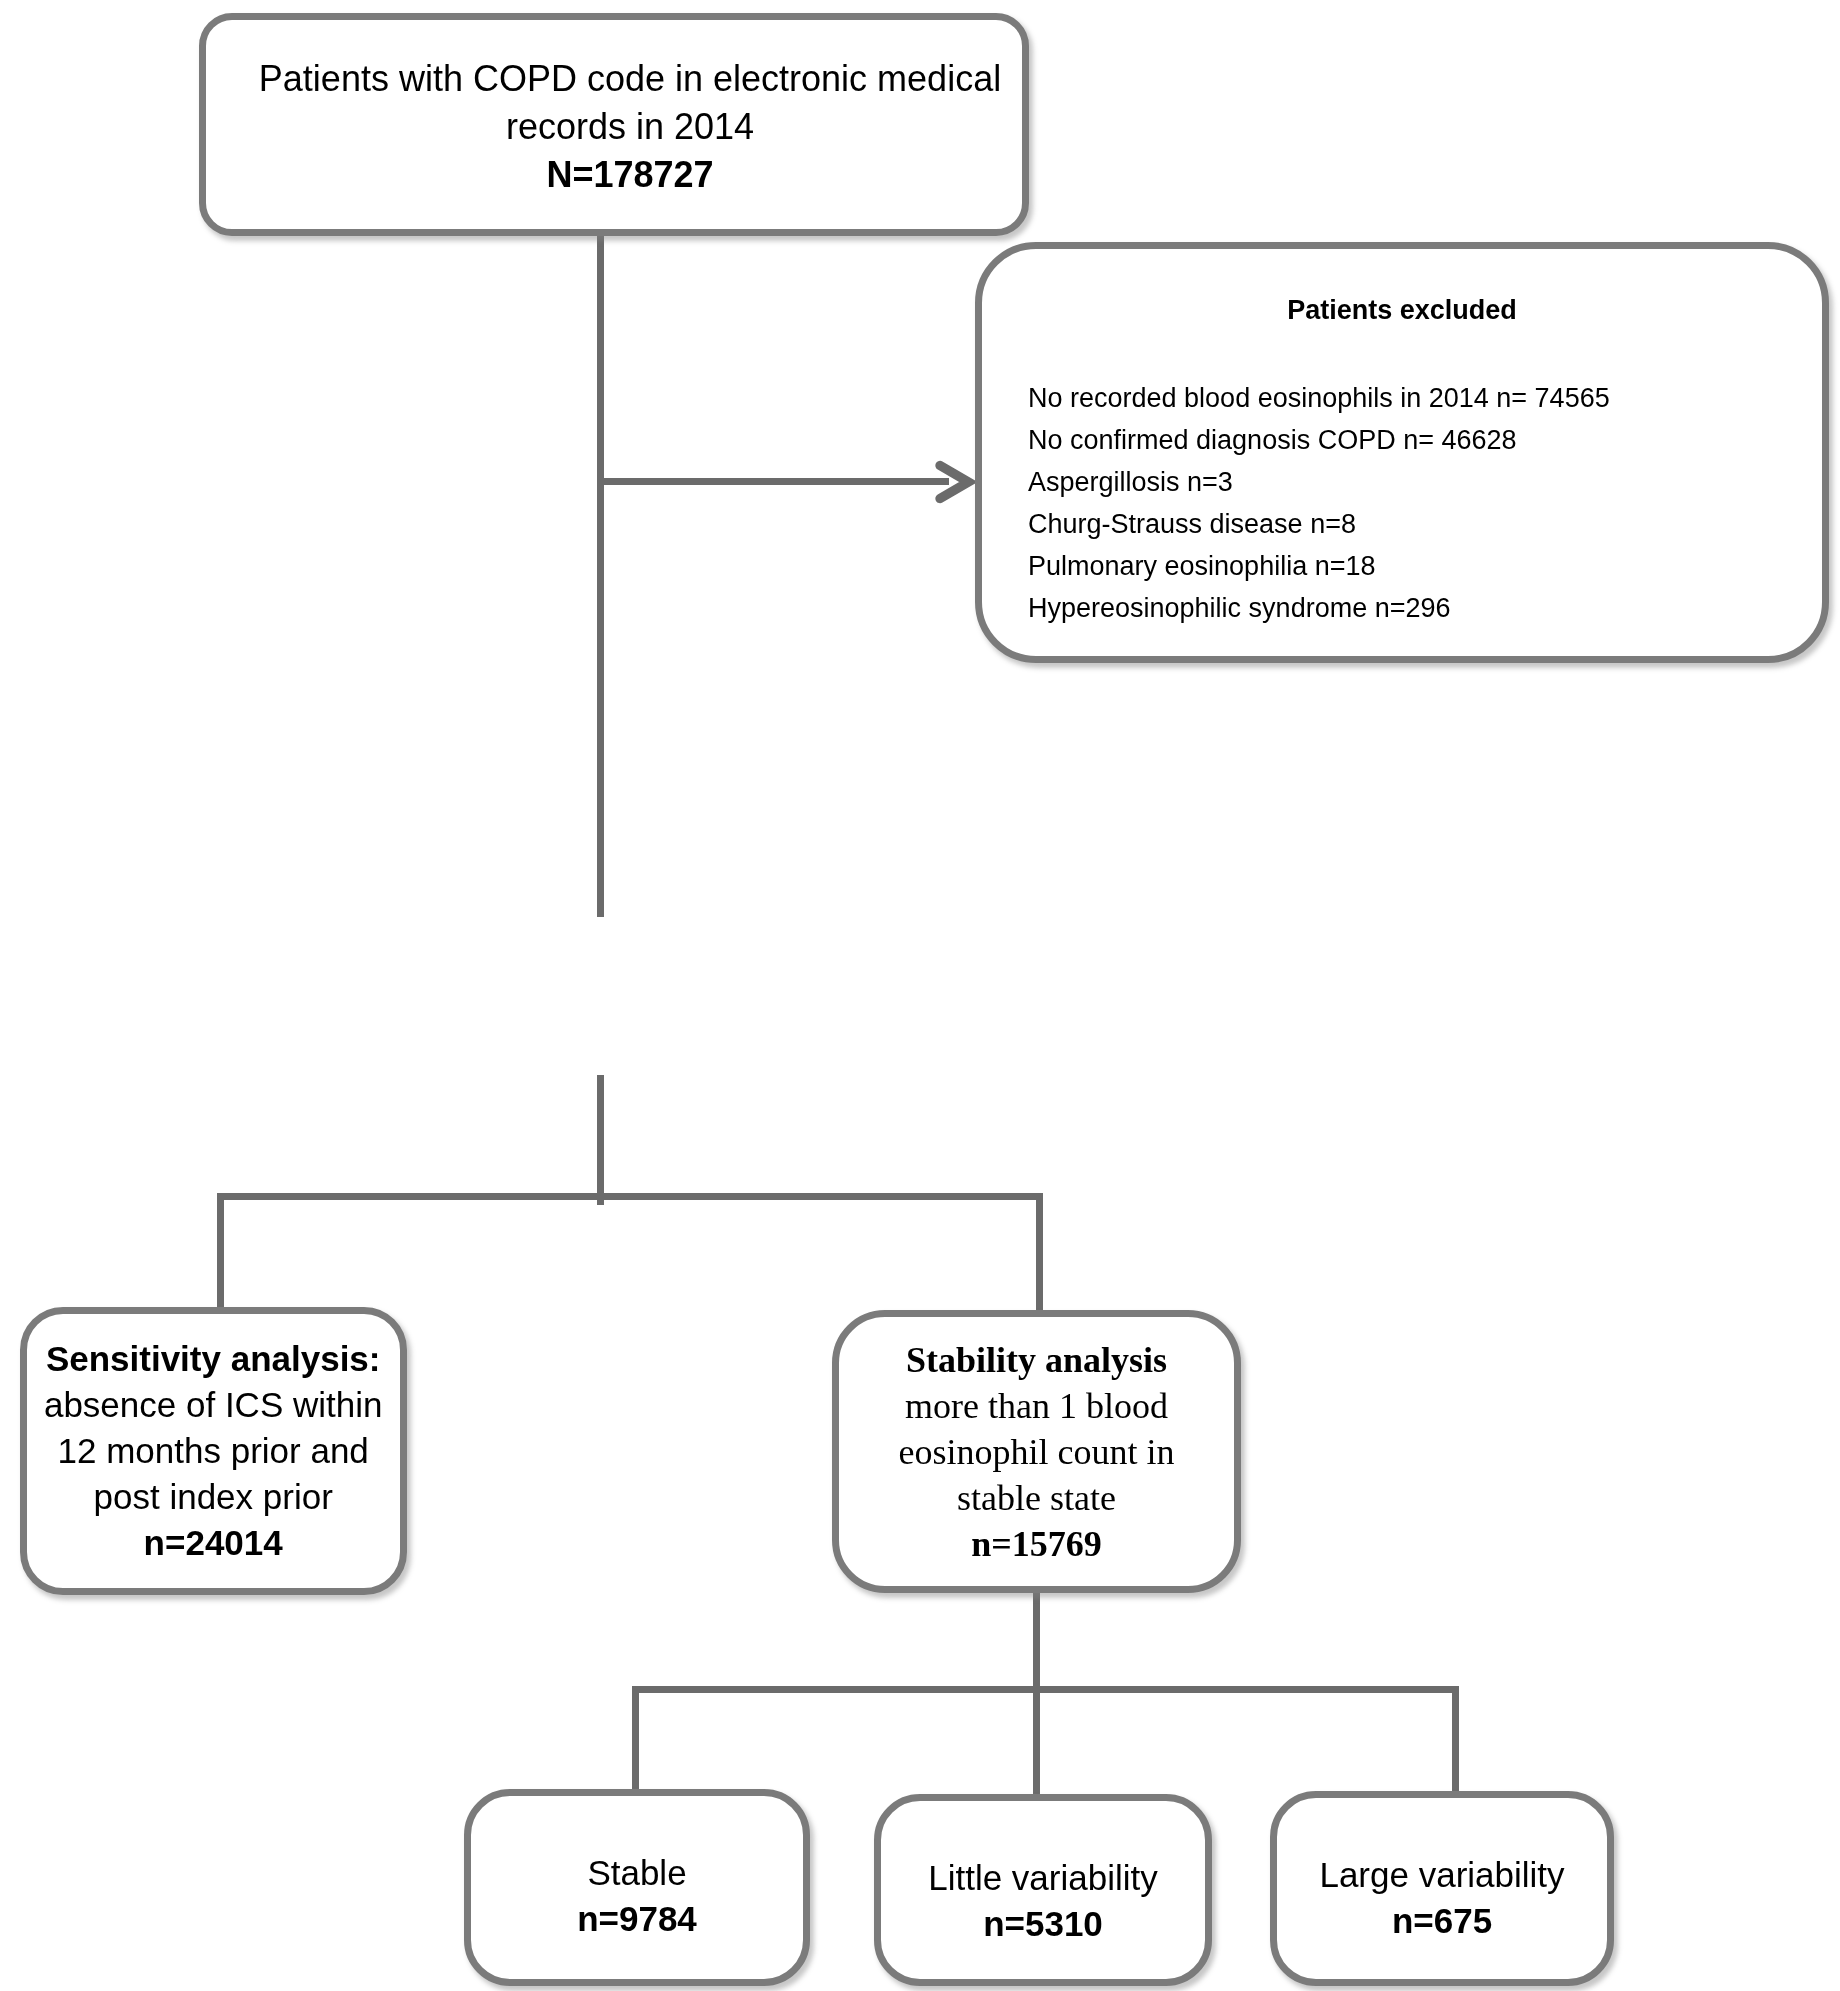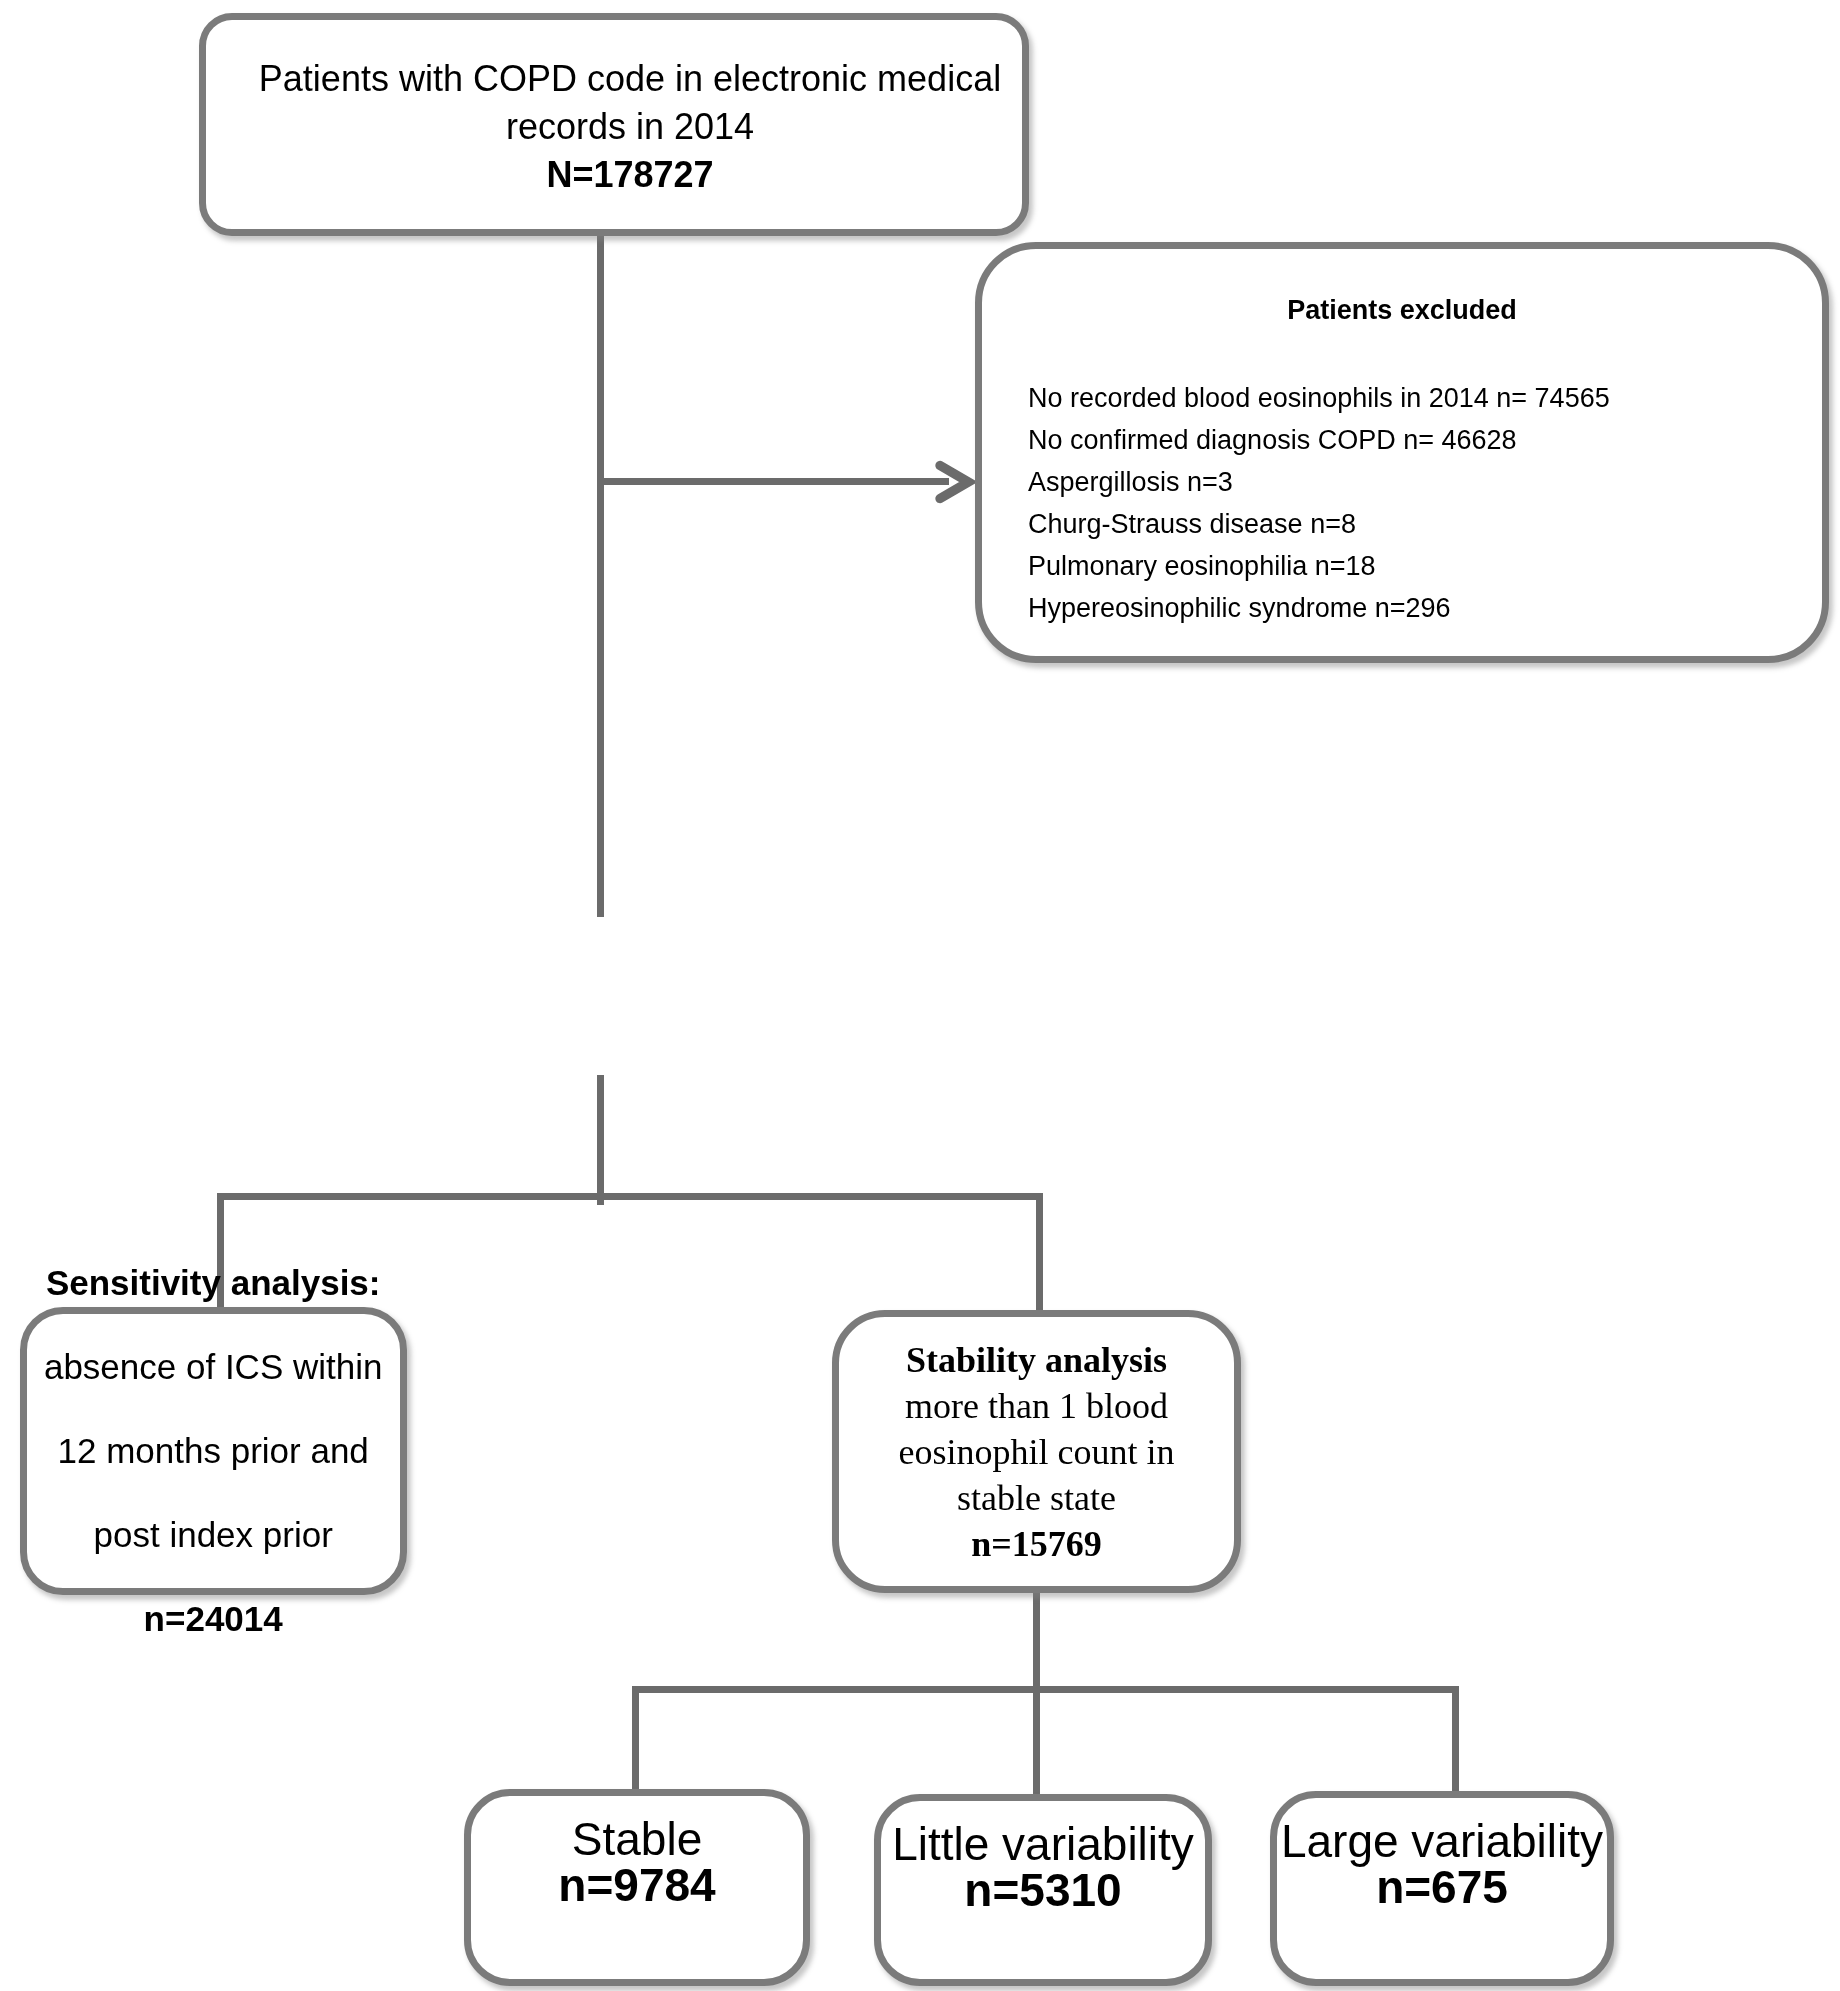--- a/index.html
+++ b/index.html
@@ -73,36 +73,36 @@
   #valid-box {
     left: 189px; top: 914px; width: 830px; height: 162px;
     border-radius: 33px;
     font-size: 36px; line-height: 48px;
   }
 
   
   #sensitivity-box {
     left: 19.7px; top: 1307px; width: 387px; height: 288px;
     border-radius: 43px;
-    font-size: 35px; line-height: 46px; gap: 38px;
+    font-size: 35px; line-height: 46px;
   }
 
   
   #stability-box {
     left: 832px; top: 1310px; width: 409px; height: 283px;
     border-radius: 53px;
     font-size: 36px; line-height: 46px; font-family: Liberation Serif, serif;
   }
 
   
   .leaf-box {
     border-radius: 46px;
-    font-size: 46px; line-height: 46px;
+    font-size: 35px; line-height: 46px;
     justify-content: flex-start;
-    padding-top: 20px;
+    padding-top: 54px;
   }
   #stable-box { left: 464px;  top: 1789px; width: 346px; height: 197px; }
   #little-box { left: 874px; top: 1794px; width: 338px; height: 192px; }
   #large-box  { left: 1270px; top: 1791px; width: 344px; height: 195px; }
 
   
   #stem-top-valid   { left: 597px;  top: 235px;  height: 682px; }
   #arrow-line       { left: 597px;  top: 478px;  width: 352px; }
   #arrowhead        { position: absolute; left: 932px; top: 460px; }
   #stem-valid-split { left: 597px;  top: 1075px; height: 130px; }

